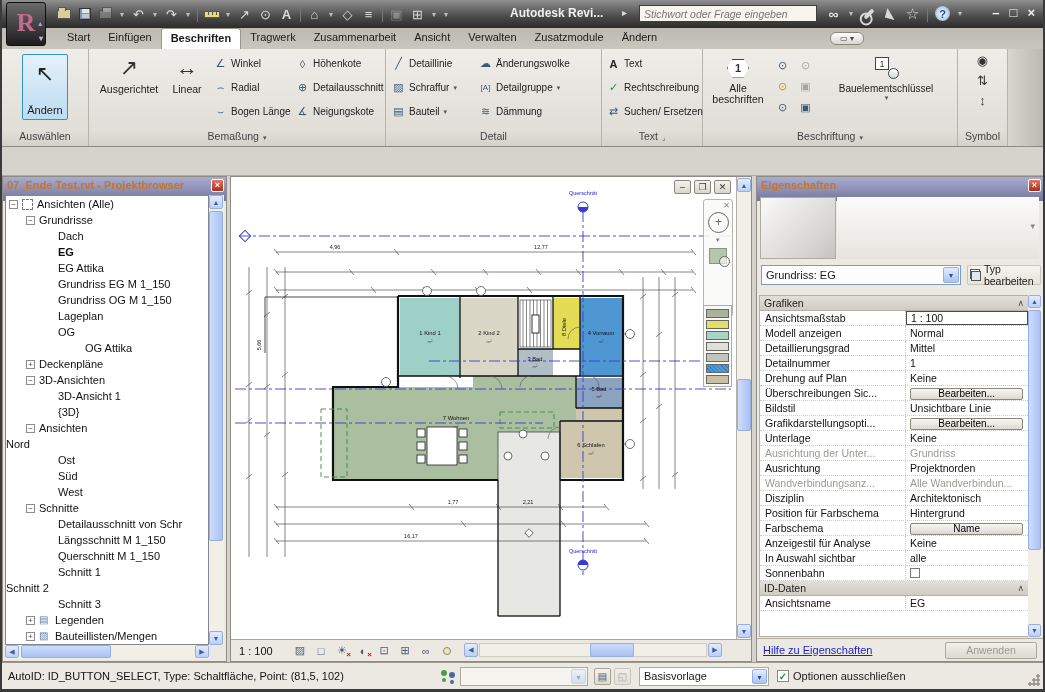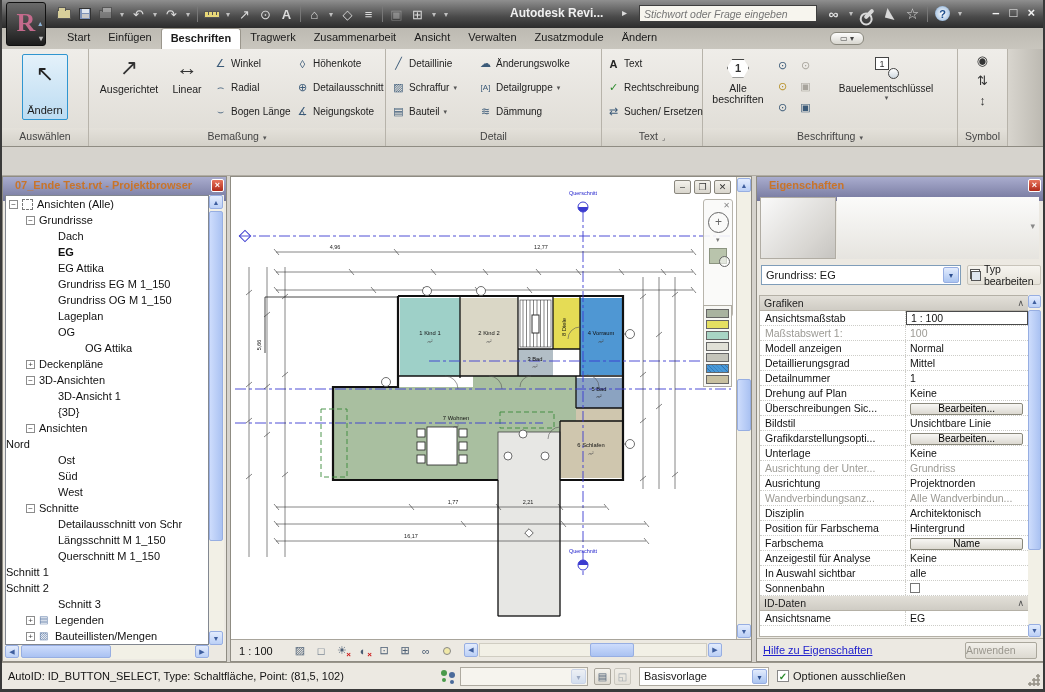--- a/index.html
+++ b/index.html
@@ -57,21 +57,21 @@
 .keyicon .ci{position:absolute;right:0;bottom:0;width:11px;height:11px;border:1px solid #444;border-radius:50%;background:linear-gradient(#fff,#cfd8df)}
 .minitags{position:absolute;left:68px;top:6px;width:46px;height:66px;display:grid;grid-template-columns:1fr 1fr;grid-auto-rows:21px;justify-items:center;align-items:center}
 .mt{font-size:11px;color:#3b5a78}
 .mt.gray{color:#a8a49c}
 .mt.yel{color:#b8922a}
 .symcol{position:absolute;left:0;right:0;top:4px;display:flex;flex-direction:column;align-items:center;gap:5px;font-size:13px;color:#333}
 #ribbonfill{position:absolute;left:1006px;top:0;width:39px;height:97px;background:linear-gradient(90deg,#d8d5ce,#b9b6ae)}
 
 #optionsbar{position:absolute;left:0;top:148px;width:100%;height:28px;background:#d6d3cd;border-bottom:1px solid #b0aca3}
 
-.ptitle{position:absolute;left:0;top:0;right:0;height:24px;background:linear-gradient(#a9acce,#74779d);color:#c8742a;font-weight:bold;font-size:11px;line-height:16px;padding-left:12px;white-space:nowrap;overflow:hidden}
+.ptitle{position:absolute;left:0;top:0;right:0;height:24px;background:linear-gradient(#a9acce,#74779d);color:#c8742a;font-weight:bold;font-size:11px;line-height:16px;padding-left:4px;white-space:nowrap;overflow:hidden}
 .px{position:absolute;right:2px;top:2px;width:13px;height:13px;background:linear-gradient(#e8745c,#b02a1a);border:1px solid #fff;border-radius:2px;color:#fff;font-size:9px;font-weight:bold;text-align:center;line-height:11px}
 #browser{position:absolute;left:0;top:176px;width:225px;height:486px;background:#ece9e2;border:1px solid #8f8c83}
 #tree{position:absolute;left:2px;top:18px;right:17px;bottom:16px;background:#fff;border:1px solid #828790;overflow:hidden}
 .trow{height:16px;line-height:15px;display:flex;align-items:center;white-space:nowrap}
 .exp{width:9px;height:9px;border:1px solid #8c8c8c;background:#fff;font-size:8px;line-height:7px;text-align:center;color:#444;margin-right:4px;flex:none}
 .tlabel{font-size:11px;color:#111}
 .tlabel.bold{font-weight:bold}
 .ticon{width:13px;height:11px;margin-right:3px;flex:none;font-size:10px;color:#5f7ca8;line-height:10px}
 .vpicon{width:11px;height:11px;border:1px dashed #777;margin-right:4px;flex:none}
 
@@ -114,21 +114,21 @@
 .psec .chev{color:#555;font-size:9px}
 .pr{height:15px;display:flex;border-bottom:1px dotted #cdcdc8;font-size:10.5px;line-height:14px}
 .pl{width:146px;padding-left:5px;border-right:1px dotted #cdcdc8;color:#111;white-space:nowrap;overflow:hidden}
 .pv{flex:1;padding-left:4px;color:#111;white-space:nowrap;overflow:hidden;position:relative}
 .pr .dis{color:#9c9a94}
 .pv.boxed{border:1px solid #4a4a4a;background:#fff;margin:0;line-height:12px}
 .cbtn{width:96%;height:12px;margin-top:1px;font-size:10px;font-family:"Liberation Sans",sans-serif;background:linear-gradient(#f8f7f4,#dcd9d1);border:1px solid #8a887b;border-radius:2px;line-height:10px}
 .cbx{display:inline-block;width:10px;height:10px;border:1px solid #777;background:#fff;margin-top:2px}
 #pfoot{position:absolute;left:0;right:0;bottom:0;height:23px;background:#ece9e2;border-top:1px solid #b4b0a6}
 #helplink{position:absolute;left:6px;top:5px;color:#2222cc;text-decoration:underline;font-size:11px}
-#applybtn{position:absolute;right:6px;top:3px;width:72px;height:17px;background:linear-gradient(#f2f0ea,#dcd9d1);border:1px solid #aaa79c;border-radius:2px;color:#9a978e;font-size:10.5px;line-height:15px}
+#applybtn{position:absolute;right:6px;top:3px;width:92px;height:17px;background:linear-gradient(#f2f0ea,#dcd9d1);border:1px solid #aaa79c;border-radius:2px;color:#9a978e;font-size:10.5px;text-align:center;line-height:15px}
 
 #statusbar{position:absolute;left:0;top:662px;width:100%;height:27px;background:#ece9e2;border-top:1px solid #9a968c}
 #statusmsg{position:absolute;left:6px;top:7px;font-size:11px;color:#111;white-space:nowrap}
 .ppl{position:absolute;left:438px;top:6px;width:16px;height:14px}
 .ppl:before{content:"";position:absolute;left:1px;top:1px;width:6px;height:6px;border-radius:50%;background:#4a9a4a;box-shadow:0 7px 0 -1px #4a9a4a}
 .ppl:after{content:"";position:absolute;right:1px;top:3px;width:6px;height:6px;border-radius:50%;background:#4a6a9a;box-shadow:0 7px 0 -1px #4a6a9a}
 .scombo{position:absolute;top:4px;height:19px;background:#f6f4ee;border:1px solid #aeaaa0;font-size:11px;line-height:17px;padding-left:4px}
 .scombo .cbarrow2{position:absolute;right:1px;top:1px;bottom:1px;width:15px;background:linear-gradient(#e3ecfd,#aac4f0);border:1px solid #97aee2;border-radius:2px;color:#2c4d8e;font-size:8px;text-align:center;line-height:15px}
 .sicobtn{position:absolute;top:5px;width:17px;height:17px;background:linear-gradient(#f4f2ec,#ddd9d0);border:1px solid #a8a49a;border-radius:2px;font-size:10px;color:#4b5e74;text-align:center;line-height:15px}
 #exclopt{position:absolute;left:775px;top:7px;display:flex;align-items:center;gap:4px;font-size:11px}
@@ -432,21 +432,21 @@
         </div>
       <div class="trow" style="padding-left:52px">
           <span class="tlabel">Detailausschnitt von Schr</span>
         </div>
       <div class="trow" style="padding-left:52px">
           <span class="tlabel">Längsschnitt M 1_150</span>
         </div>
       <div class="trow" style="padding-left:52px">
           <span class="tlabel">Querschnitt M 1_150</span>
         </div>
-      <div class="trow" style="">
+      <div class="trow" style="padding-left:52px">
           <span class="tlabel">Schnitt 1</span>
         </div>
       <div class="trow" style="">
           <span class="tlabel">Schnitt 2</span>
         </div>
       <div class="trow" style="padding-left:52px">
           <span class="tlabel">Schnitt 3</span>
         </div>
       <div class="trow" style="padding-left:20px">
           <span class="exp">+</span>
@@ -678,24 +678,20 @@
     <div id="grid">
       <div class="psec">
           <span>Grafiken</span>
           <span class="chev">∧</span>
         </div>
       <div class="pr">
           <span class="pl">Ansichtsmaßstab</span>
           <span class="pv boxed">1 : 100</span>
         </div>
       <div class="pr">
-          <span class="pl dis">Maßstabswert 1:</span>
-          <span class="pv dis">100</span>
-        </div>
-      <div class="pr">
           <span class="pl">Modell anzeigen</span>
           <span class="pv">Normal</span>
         </div>
       <div class="pr">
           <span class="pl">Detaillierungsgrad</span>
           <span class="pv">Mittel</span>
         </div>
       <div class="pr">
           <span class="pl">Detailnummer</span>
           <span class="pv">1</span>

